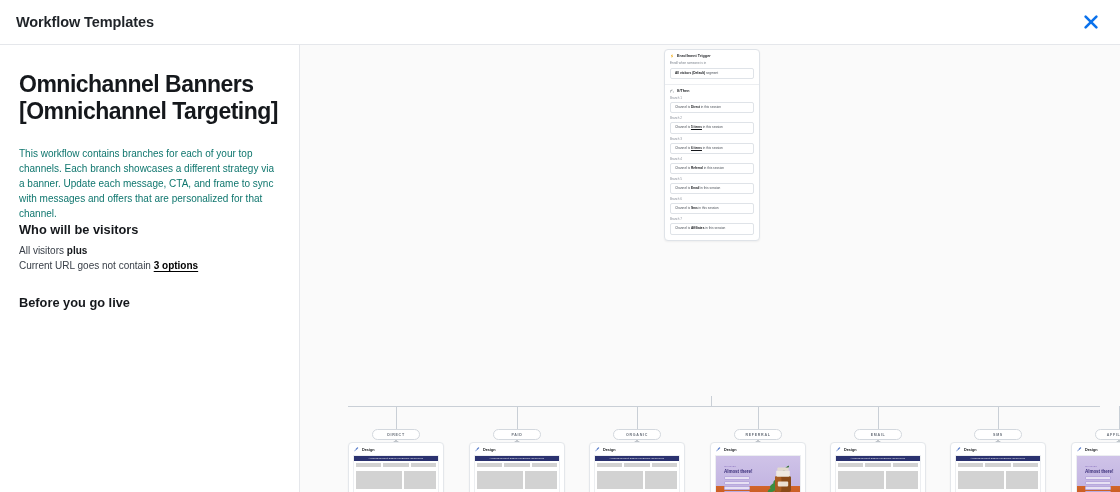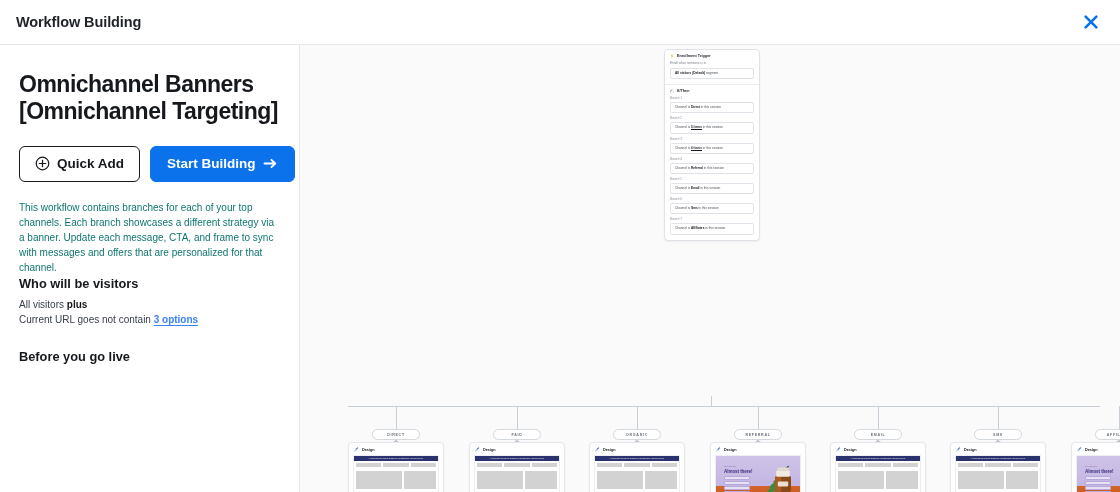--- a/index.html
+++ b/index.html
@@ -97,21 +97,21 @@
     margin-bottom: 6px;
   }
   .sec-line {
     font-size: 10px;
     color: #3a4049;
     line-height: 1.55;
   }
   .sec-line b { font-weight: bold; color: #15181c; }
   .sec-line u {
     font-weight: bold;
-    color: #3b82f6;
+    color: #000000;
     text-underline-offset: 2px;
     cursor: pointer;
   }
   .gap-block { height: 21px; }
   .checklist-row {
     display: flex;
     align-items: center;
     gap: 9px;
     margin-top: 11px;
     font-size: 12.6px;
@@ -263,49 +263,34 @@
     position: absolute; left: 8px;
     width: 26px; height: 3.6px;
     background: #e7e1f4; border: 0.5px solid #b8a9dd; border-radius: 1px;
   }
   .pb-leaf, .pb-jar { position: absolute; }
 </style>
 </head>
 <body>
 
 <div class="topbar">
-  <div class="topbar-title">Workflow Building</div>
+  <div class="topbar-title">Workflow Templates</div>
   <button class="close-btn">
     <svg width="20" height="20" viewBox="0 0 20 20">
       <path d="M4.6 4.6 L15.4 15.4 M15.4 4.6 L4.6 15.4" stroke="#0b72ec" stroke-width="2.6" stroke-linecap="round"></path>
     </svg>
   </button>
 </div>
 
 <div class="body-wrap">
 
   <div class="left-panel">
 
     <div class="tpl-title">Omnichannel Banners [Omnichannel Targeting]</div>
 
-    <div class="btn-row">
-      <div class="btn btn-secondary">
-        <svg width="15" height="15" viewBox="0 0 16 16">
-          <circle cx="8" cy="8" r="6.7" fill="none" stroke="#15181c" stroke-width="1.3"></circle>
-          <path d="M8 4.6 V11.4 M4.6 8 H11.4" stroke="#15181c" stroke-width="1.3" stroke-linecap="round"></path>
-        </svg>
-        <span>Quick Add</span>
-      </div>
-      <div class="btn btn-primary">
-        <span>Start Building</span>
-        <svg width="15" height="13" viewBox="0 0 16 14">
-          <path d="M1.5 7 H13 M9 3 L13.2 7 L9 11" fill="none" stroke="#ffffff" stroke-width="1.9" stroke-linecap="round" stroke-linejoin="round"></path>
-        </svg>
-      </div>
-    </div>
 
     <div class="desc">This workflow contains branches for each of your top channels. Each branch showcases a different strategy via a banner. Update each message, CTA, and frame to sync with messages and offers that are personalized for that channel.</div>
 
     <div class="sec-head">Who will be visitors</div>
     <div class="sec-line">
       <span>All visitors </span><b>plus</b>
     </div>
     <div class="sec-line">
       <span>Current URL goes not contain </span><u>3 options</u>
     </div>

